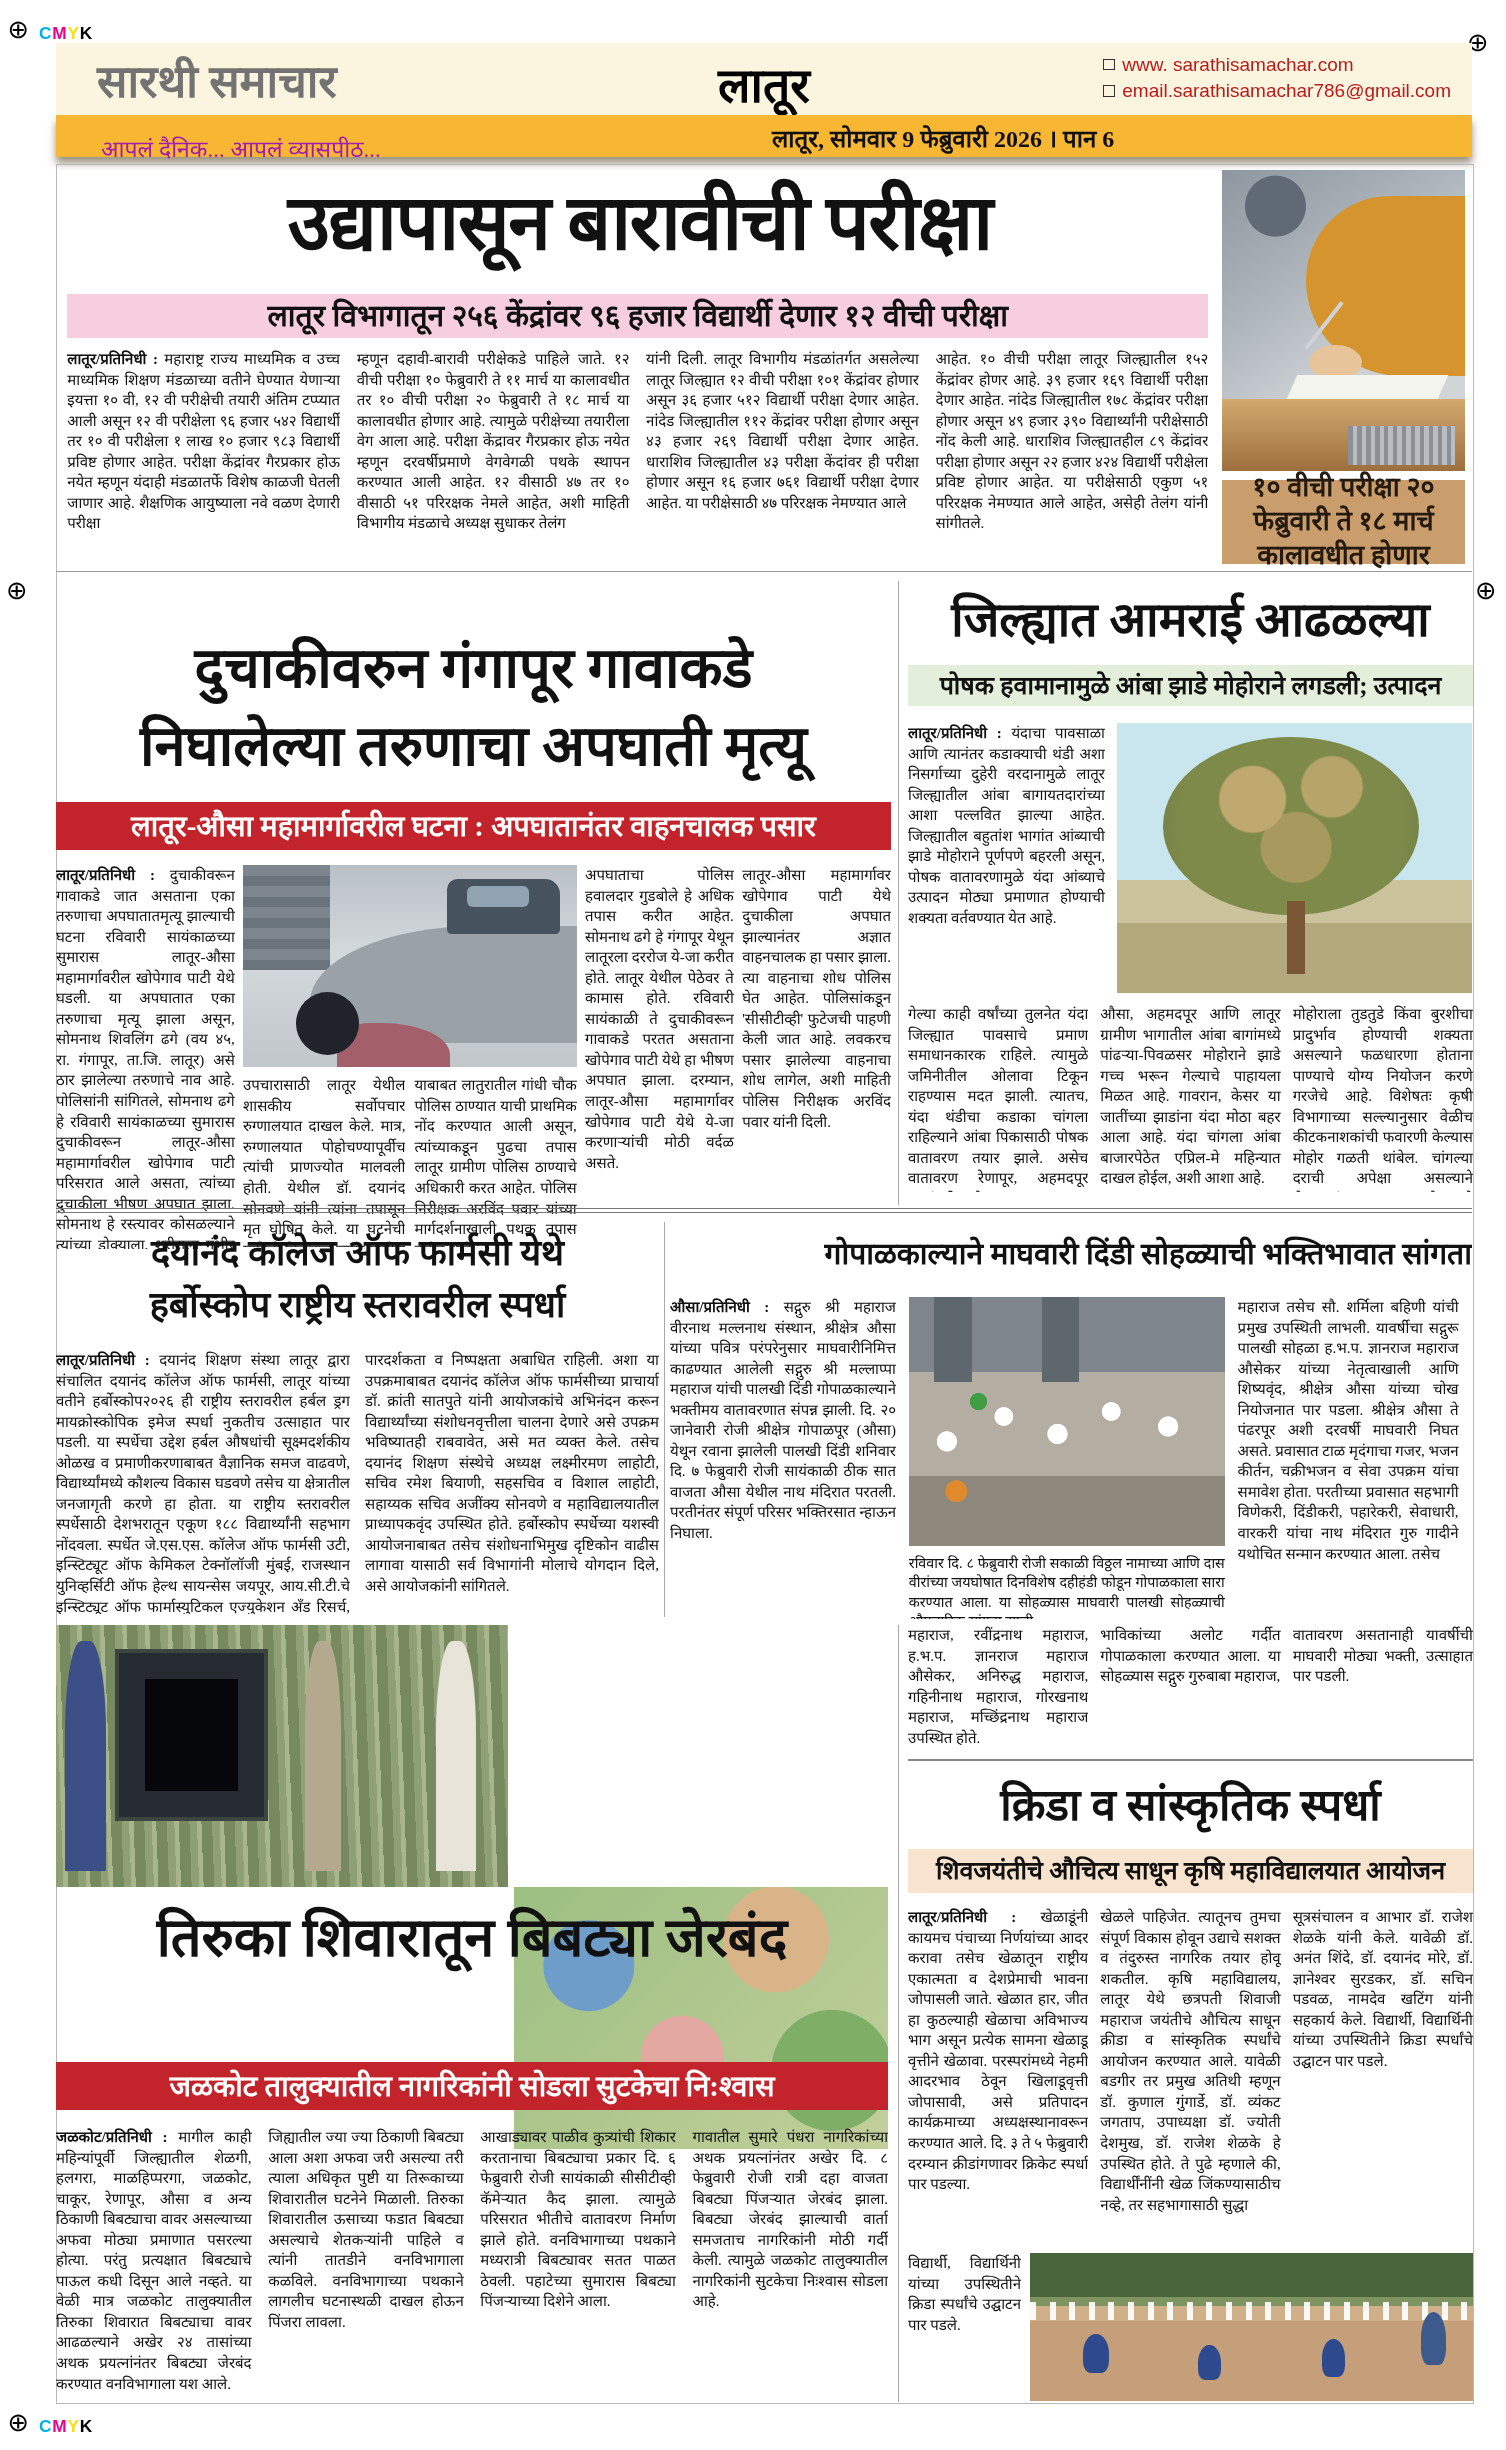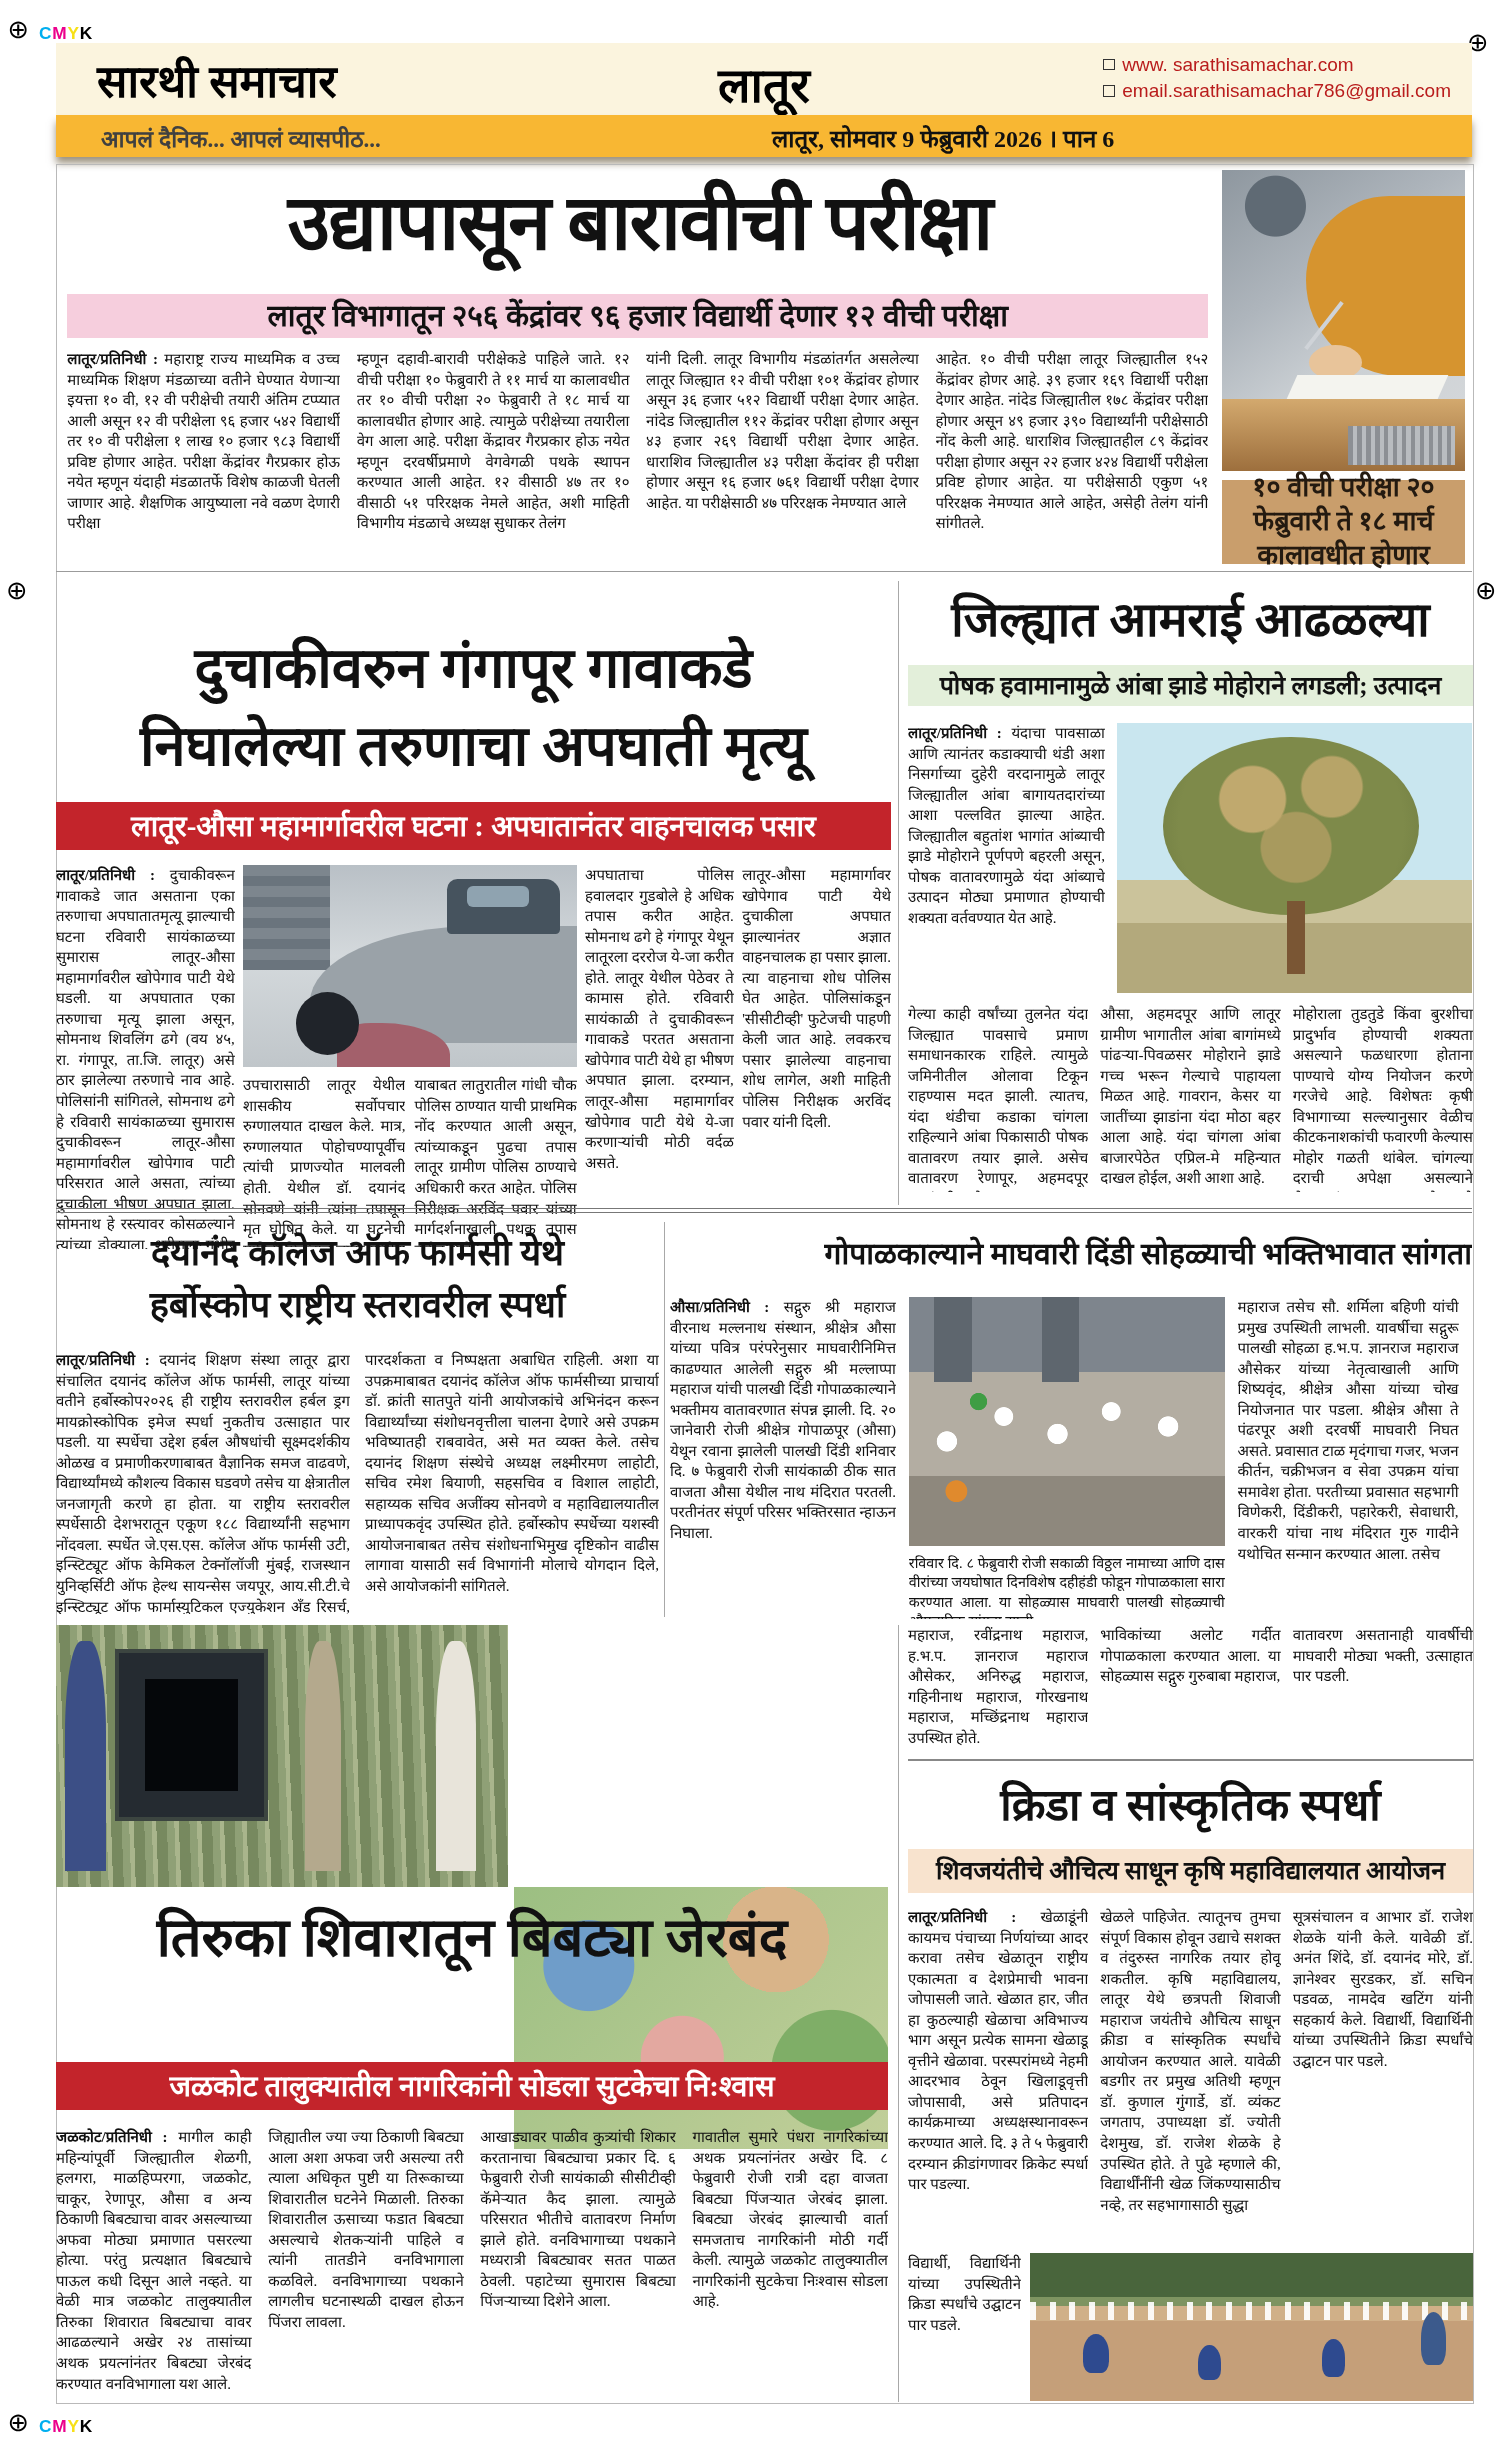--- a/index.html
+++ b/index.html
@@ -11,28 +11,28 @@
   .col{overflow:hidden;}
   .photo{position:relative;overflow:hidden;}
 
   
   .regmark{font-size:25.6px;color:#000;line-height:1;}
   .cmyk{font-family:"Liberation Sans",sans-serif;font-weight:bold;font-size:17.3px;letter-spacing:0.8px;}
   .cmyk .c{color:#00aeef}.cmyk .m{color:#ec008c}.cmyk .y{color:#f7e017}.cmyk .k{color:#000}
 
   
   .masthead{left:56px;top:43px;width:1416px;height:72px;background:#FBF4DE;}
-  .mast-title{position:absolute;left:41px;top:6px;font-size:45px;font-weight:800;color:#000000;}
+  .mast-title{position:absolute;left:41px;top:6px;font-size:45px;font-weight:800;color:#737373;}
   .mast-city{position:absolute;left:0;right:0;top:7.5px;text-align:center;font-size:48px;font-weight:900;color:#000;}
   .mast-contacts{position:absolute;right:21px;top:10.5px;font-family:"Liberation Sans",sans-serif;font-size:19px;color:#b91c1c;}
   .contact-row{display:flex;align-items:center;gap:7.5px;margin-bottom:4.5px;}
   .sq{width:9.8px;height:9.8px;border:1.5px solid #333;display:inline-block;}
 
   .yellowbar{left:56px;top:115px;width:1416px;height:42px;background:#F8B733;box-shadow:0 6.8px 7.5px rgba(60,40,0,.5);}
-  .tagline{position:absolute;left:45px;top:7px;font-size:23px;font-weight:bold;color:#404040;}
+  .tagline{position:absolute;left:45px;top:17px;font-size:23px;font-weight:normal;color:#a21caf;}
   .dateline{position:absolute;left:716px;top:6px;font-size:24px;font-weight:bold;color:#111;}
 
   .frame{left:56px;top:164px;width:1416px;height:2238px;border:0.8px solid #b9b9b9;pointer-events:none;}
 
   
   .exam-box{left:56px;top:164px;width:1416px;height:407px;border-bottom:0.8px solid #9b9b9b;}
   .exam-headline{position:absolute;left:11.3px;top:0;width:1145px;height:122px;font-size:77px;font-weight:800;
                  text-align:center;line-height:119px;letter-spacing:-1.5px;white-space:nowrap;overflow:hidden;}
   .exam-subhead{position:absolute;left:11.3px;top:130px;width:1141px;height:44px;background:#F6CEDD;
                 font-size:30px;font-weight:700;text-align:center;line-height:44px;overflow:hidden;}

